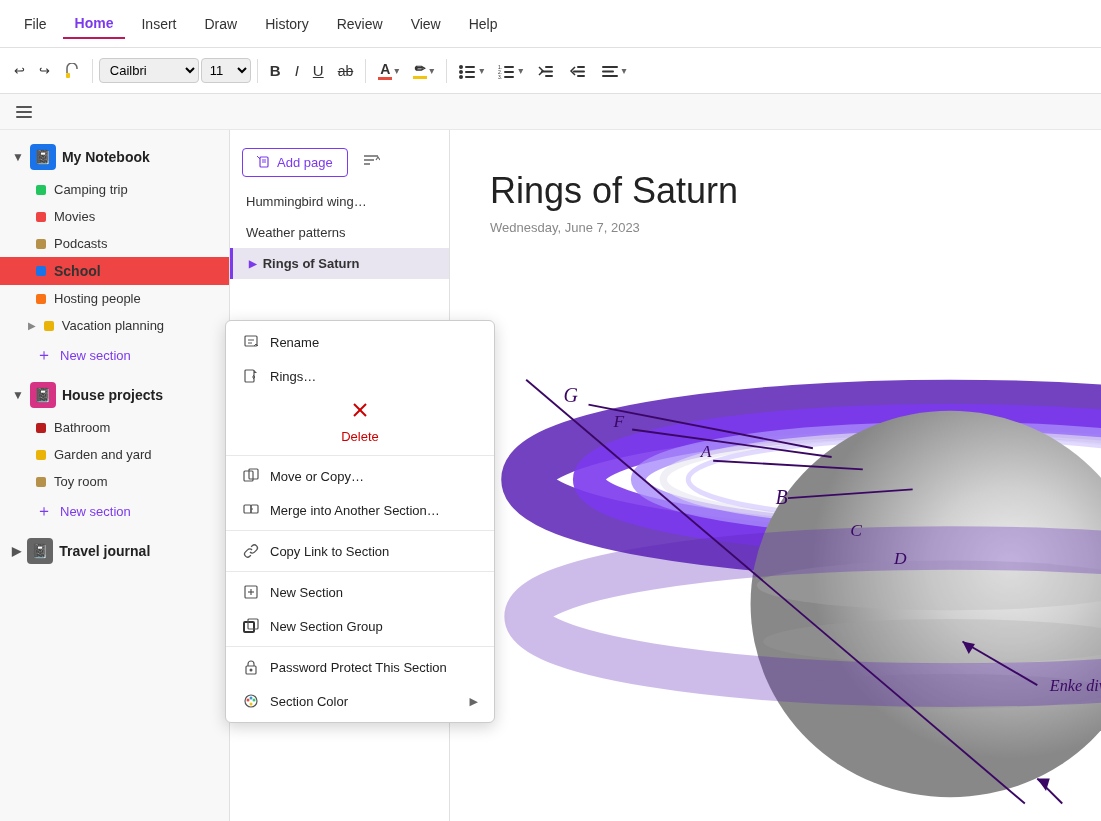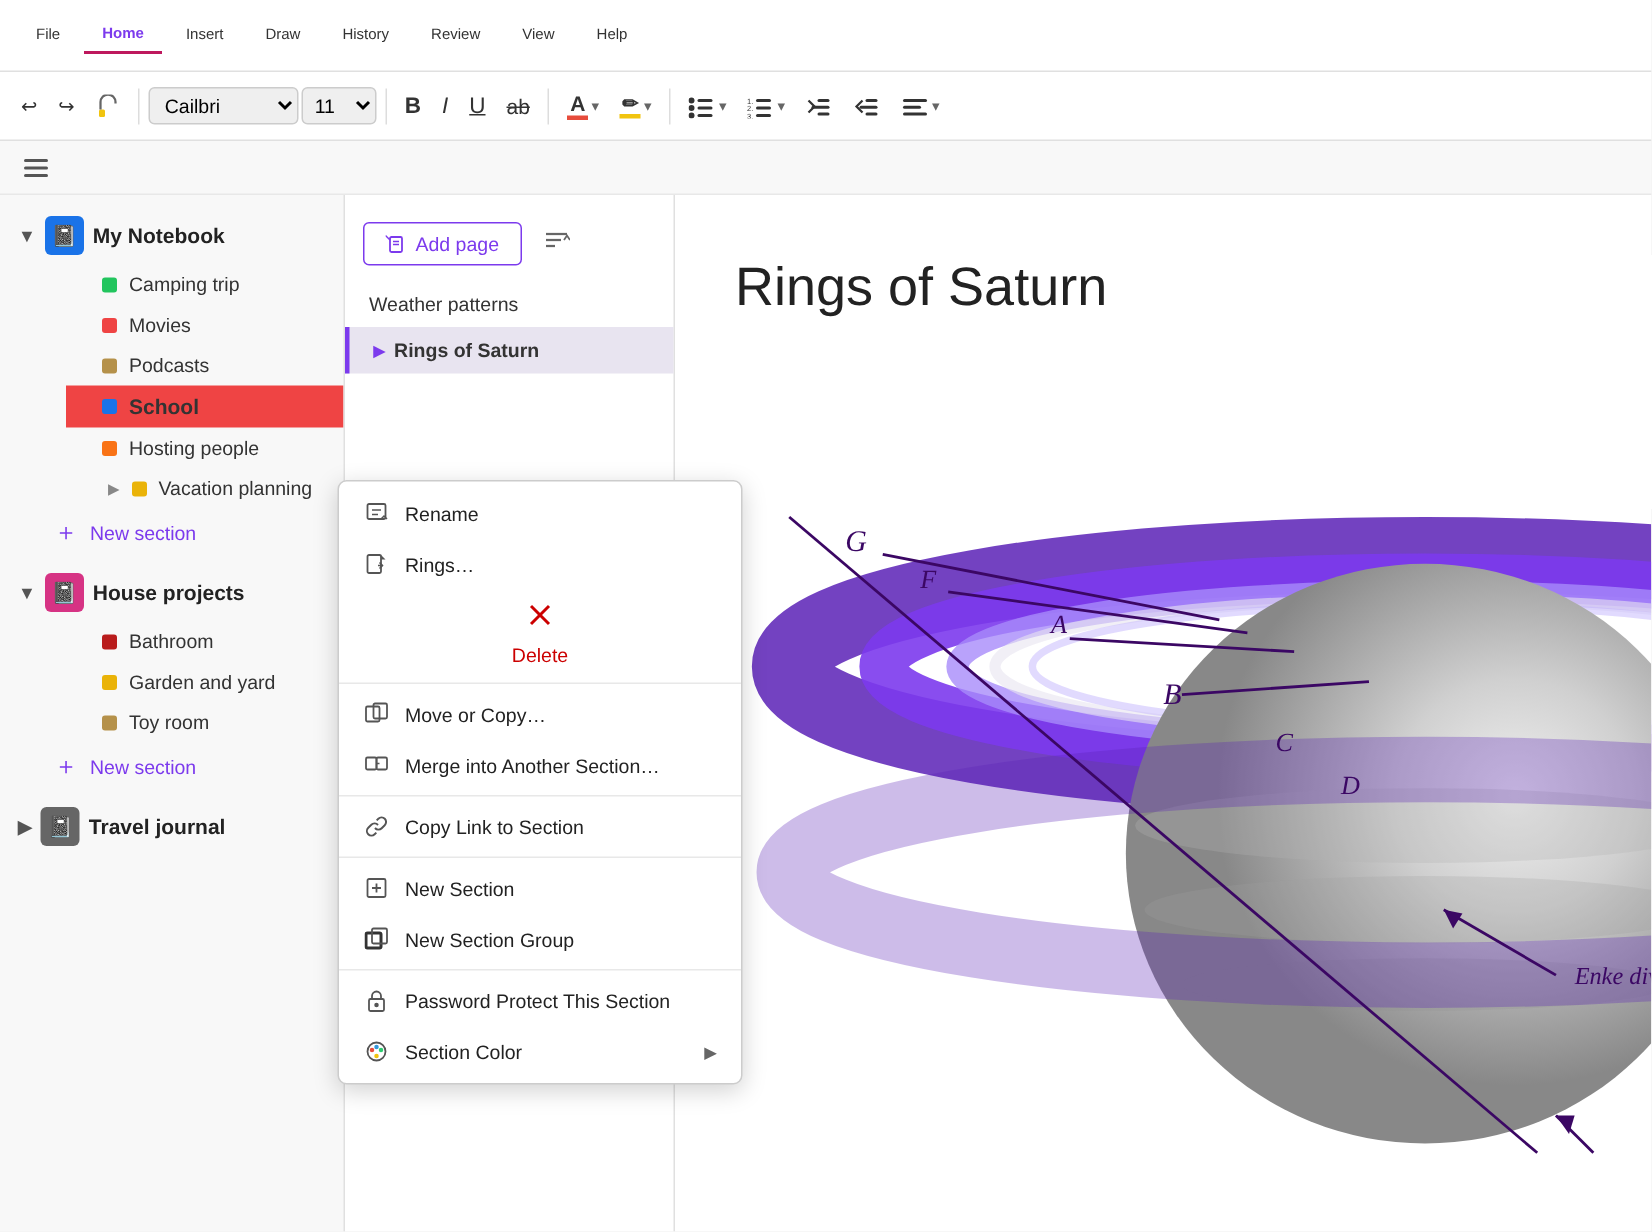--- a/index.html
+++ b/index.html
@@ -12,21 +12,21 @@
       display: flex;
       align-items: center;
       height: 48px;
       padding: 0 12px;
       gap: 4px;
     }
     .menu-item {
       padding: 6px 12px;
       cursor: pointer;
       border-radius: 4px;
-      font-size: 10px;
+      font-size: 14px;
       color: #333;
     }
     .menu-item.active {
       color: #7c3aed;
       font-weight: 600;
       border-bottom: 2px solid #be185d;
       border-radius: 0;
     }
 
     
@@ -133,27 +133,26 @@
       align-items: center;
       justify-content: center;
       color: white;
       font-size: 14px;
       flex-shrink: 0;
     }
 
     .section-item {
       display: flex;
       align-items: center;
-      padding: 6px 12px 6px 24px;
+      padding: 6px 12px 6px 36px;
       cursor: pointer;
       gap: 8px;
       font-size: 13px;
       color: #333;
       border-radius: 0;
-      margin-left: 44px;
     }
     .section-item.active { background: #ef4444; font-weight: 600; }
     .section-item.bold-item { font-weight: 700; font-size: 14px; }
 
     .section-dot {
       width: 10px;
       height: 10px;
       border-radius: 50%;
       flex-shrink: 0;
     }
@@ -517,29 +516,31 @@
       </button>
       <button class="sort-btn">
         <svg width="18" height="16" viewBox="0 0 18 16">
             <line x1="2" y1="4" x2="16" y2="4" stroke="#666" stroke-width="1.5"></line>
             <line x1="2" y1="8" x2="12" y2="8" stroke="#666" stroke-width="1.5"></line>
             <line x1="2" y1="12" x2="8" y2="12" stroke="#666" stroke-width="1.5"></line>
             <path d="M14 8 L16 5 L18 8" fill="none" stroke="#666" stroke-width="1.2"></path>
           </svg>
       </button>
     </div>
+    <div class="page-item">Hummingbird wing…</div>
     <div class="page-item">Weather patterns</div>
     <div class="page-item active has-arrow">
       <span style="font-size:10px; color:#7c3aed;">▶</span>
       <span>Rings of Saturn</span>
     </div>
   </div>
 
   <div class="content-area">
     <div class="note-title">Rings of Saturn</div>
+    <div class="note-date">Wednesday, June 7, 2023</div>
     <div class="note-image">
       
       <svg width="100%" height="100%" viewBox="0 0 560 450" preserveAspectRatio="xMidYMid slice">
 
         <defs>
           <radialGradient id="sphereGrad" cx="65%" cy="40%">
             <stop offset="0%" stop-color="#f0f0f0"></stop>
             <stop offset="40%" stop-color="#d0d0d0"></stop>
             <stop offset="100%" stop-color="#888"></stop>
           </radialGradient>

